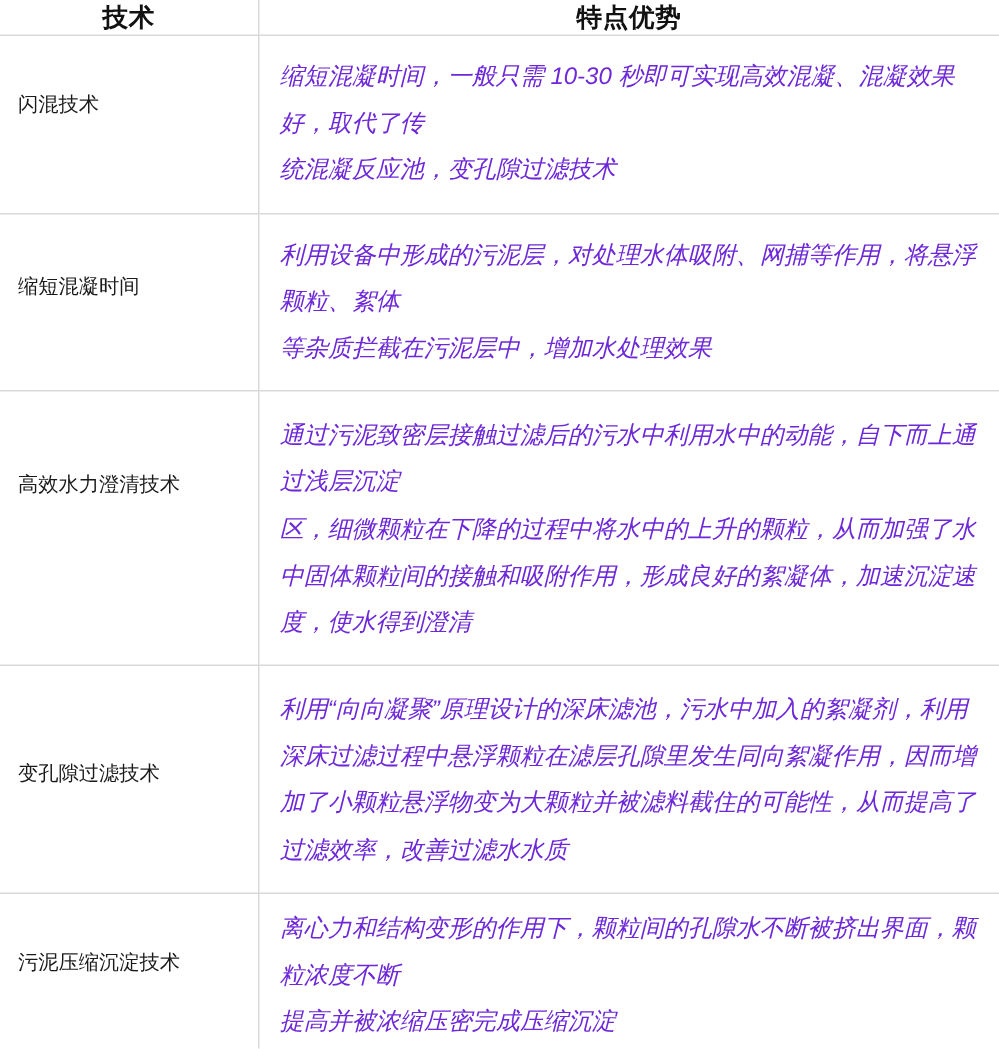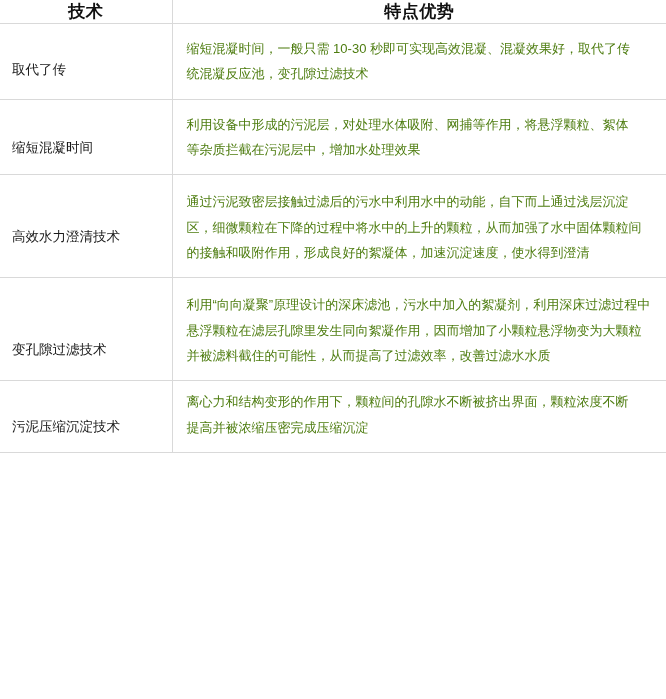--- a/index.html
+++ b/index.html
@@ -50,23 +50,24 @@
   }
 
   td.tech-cell {
     padding: 12px 10px 12px 12px;
     font-size: 13.5px;
     line-height: 1.75;
     color: #1a1a1a;
   }
   td.desc-cell {
     padding: 12px 14px 12px 14px;
-    font-size: 13px;
+    font-size: 16px;
     line-height: 1.95;
-    color: #4d7c0f;
+    color: #6d28d9;
+    font-style: italic;
   }
   td.desc-cell p {
     margin: 0;
   }
   
   .row-1 td.tech-cell { padding-top: 34px; }
   .row-2 td.tech-cell { padding-top: 22px; }
   .row-3 td.tech-cell { padding-top: 36px; }
   .row-4 td.tech-cell { padding-top: 50px; }
   .row-5 td.tech-cell { padding-top: 60px; }
@@ -85,21 +86,21 @@
     <col class="col-desc">
   </colgroup>
   <thead>
     <tr>
       <th>技术</th>
       <th>特点优势</th>
     </tr>
   </thead>
   <tbody>
     <tr class="row-1">
-      <td class="tech-cell">取代了传</td>
+      <td class="tech-cell">闪混技术</td>
       <td class="desc-cell">
         <p>缩短混凝时间，一般只需 10-30 秒即可实现高效混凝、混凝效果好，取代了传</p>
         <p>统混凝反应池，变孔隙过滤技术</p>
       </td>
     </tr>
     <tr class="row-3">
       <td class="tech-cell">缩短混凝时间</td>
       <td class="desc-cell">
         <p>利用设备中形成的污泥层，对处理水体吸附、网捕等作用，将悬浮颗粒、絮体</p>
         <p>等杂质拦截在污泥层中，增加水处理效果</p>

